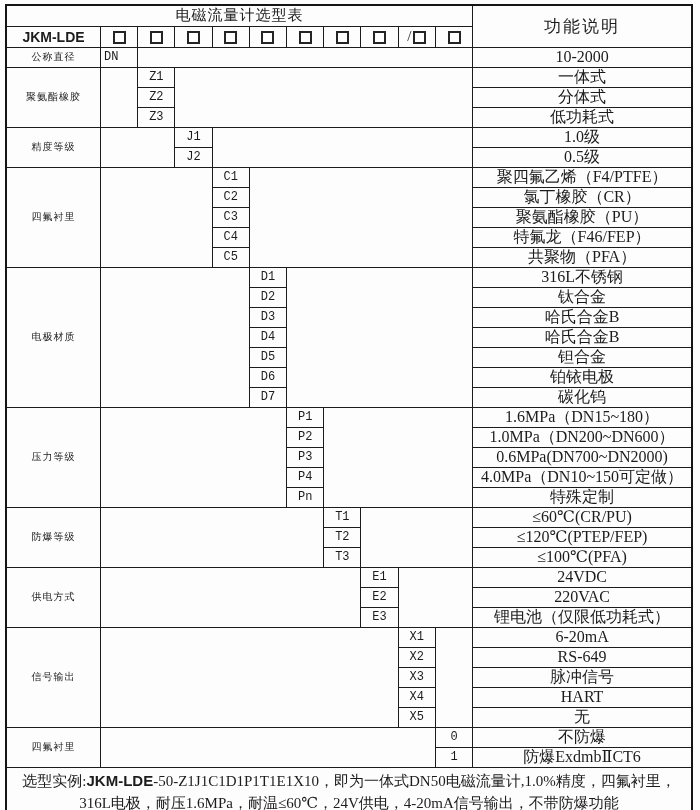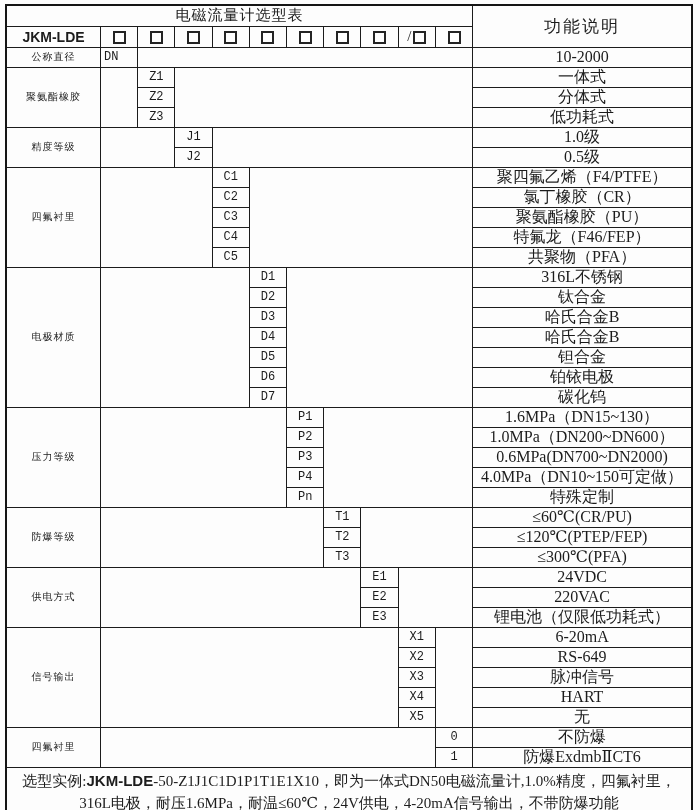--- a/index.html
+++ b/index.html
@@ -165,21 +165,21 @@
   <tr>
     <td class="code">D7</td>
     <td class="desc">碳化钨</td>
   </tr>
 
   <tr>
     <td rowspan="5" class="glabel">压力等级</td>
     <td rowspan="5" colspan="5"></td>
     <td class="code">P1</td>
     <td rowspan="5" colspan="4"></td>
-    <td class="desc">1.6MPa（DN15~130）</td>
+    <td class="desc">1.6MPa（DN15~180）</td>
   </tr>
   <tr>
     <td class="code">P2</td>
     <td class="desc">1.0MPa（DN200~DN600）</td>
   </tr>
   <tr>
     <td class="code">P3</td>
     <td class="desc">0.6MPa(DN700~DN2000)</td>
   </tr>
   <tr>
@@ -197,21 +197,21 @@
     <td class="code">T1</td>
     <td rowspan="3" colspan="3"></td>
     <td class="desc">≤60℃(CR/PU)</td>
   </tr>
   <tr>
     <td class="code">T2</td>
     <td class="desc">≤120℃(PTEP/FEP)</td>
   </tr>
   <tr>
     <td class="code">T3</td>
-    <td class="desc">≤300℃(PFA)</td>
+    <td class="desc">≤100℃(PFA)</td>
   </tr>
 
   <tr>
     <td rowspan="3" class="glabel">供电方式</td>
     <td rowspan="3" colspan="7"></td>
     <td class="code">E1</td>
     <td rowspan="3" colspan="2"></td>
     <td class="desc">24VDC</td>
   </tr>
   <tr>

